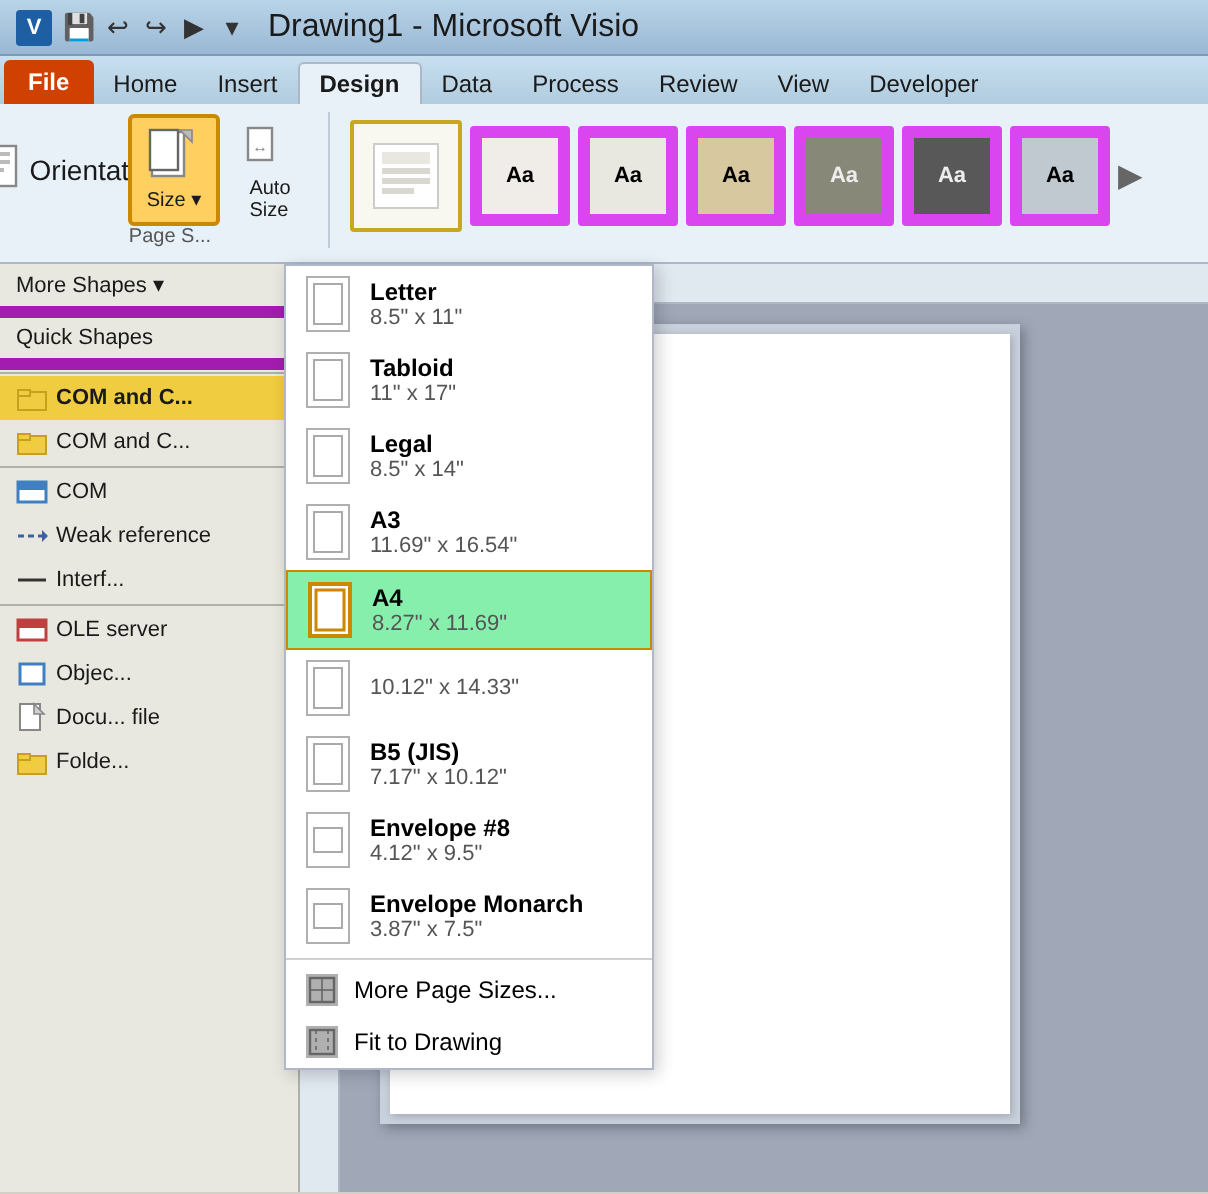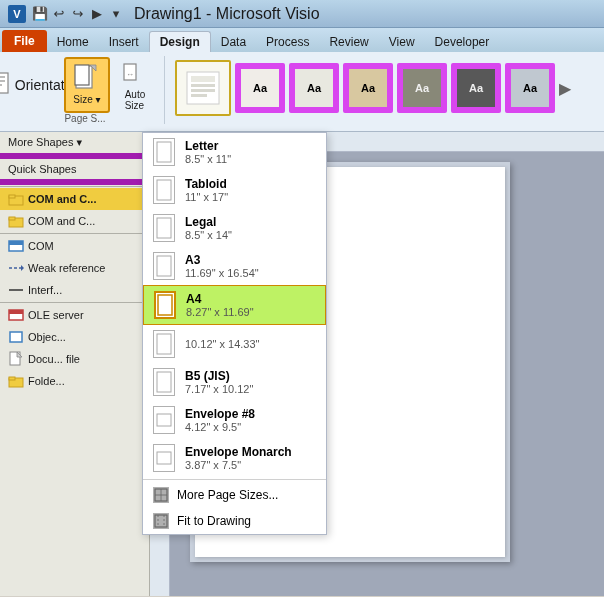--- a/index.html
+++ b/index.html
@@ -208,21 +208,21 @@
       z-index: 100;
       font-size: 12px;
     }
     .dropdown-item {
       display: flex;
       align-items: center;
       padding: 5px 10px;
       cursor: pointer;
       gap: 10px;
     }
-    .dropdown-item.selected { background: #bef264; border: 1px solid #cc8800; }
+    .dropdown-item.selected { background: #86efac; border: 1px solid #cc8800; }
     .dropdown-item-icon {
       width: 22px; height: 28px;
       border: 1px solid #b0b0b0;
       background: white;
       flex-shrink: 0;
       display: flex; align-items: center; justify-content: center;
     }
     .dropdown-item-text { flex: 1; }
     .dropdown-item-name { font-weight: bold; font-size: 12px; }
     .dropdown-item-size { font-size: 11px; color: #555; }

